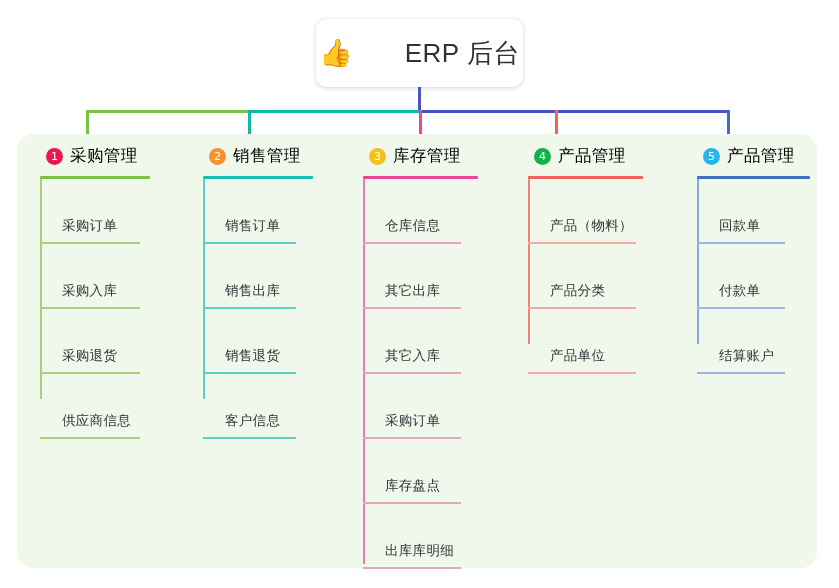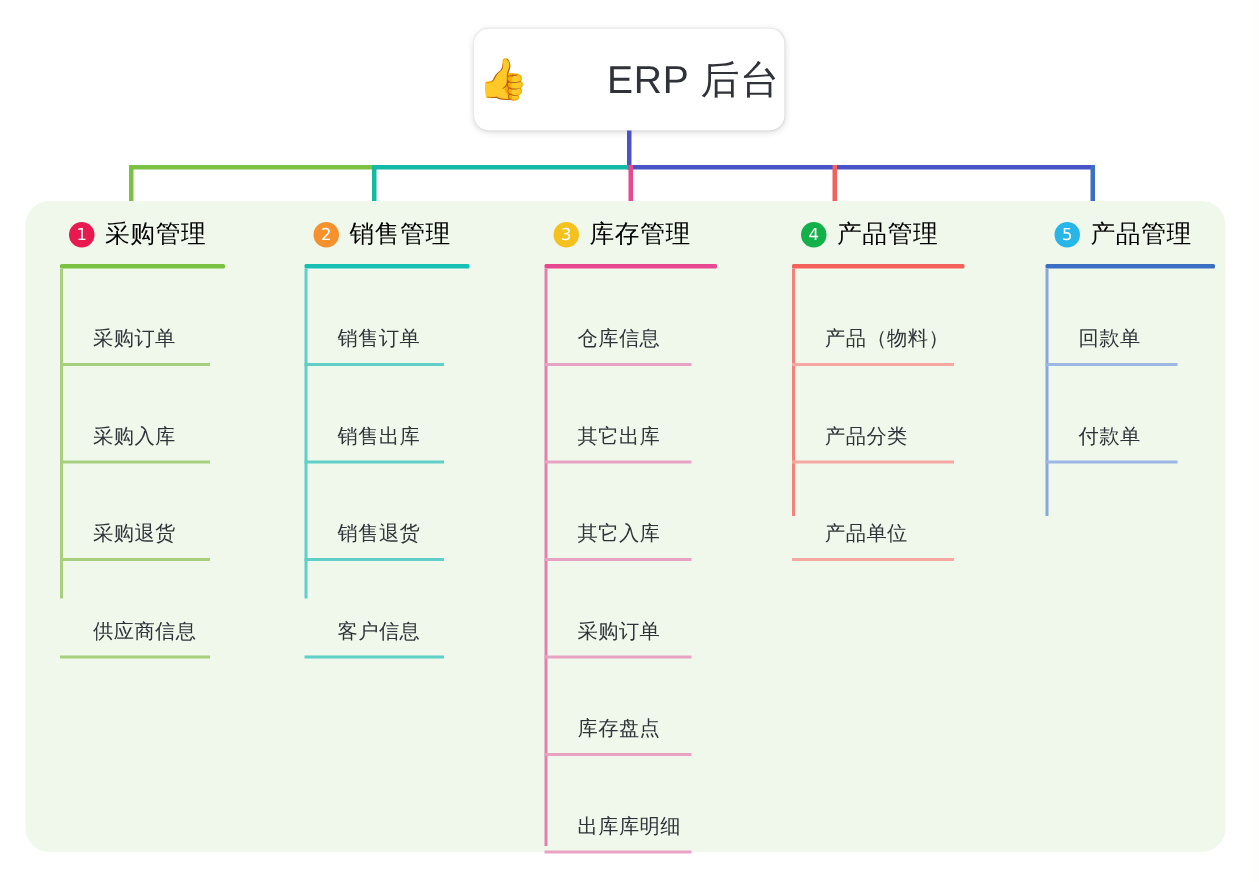--- a/index.html
+++ b/index.html
@@ -268,15 +268,19 @@
       <div class="col-body" style="height: 165px;">
         <div class="spine" style="background: rgb(138, 168, 221); height: 165px;"></div>
         <div class="leaf">
           <div class="leaf-label">回款单</div>
           <div class="leaf-rule" style="background: rgb(156, 183, 228); width: 88px;"></div>
         </div>
         <div class="leaf">
           <div class="leaf-label">付款单</div>
           <div class="leaf-rule" style="background: rgb(156, 183, 228); width: 88px;"></div>
         </div>
+        <div class="leaf">
+          <div class="leaf-label">结算账户</div>
+          <div class="leaf-rule" style="background: rgb(156, 183, 228); width: 88px;"></div>
+        </div>
       </div>
     </div>
   </div>
 
 </body></html>

